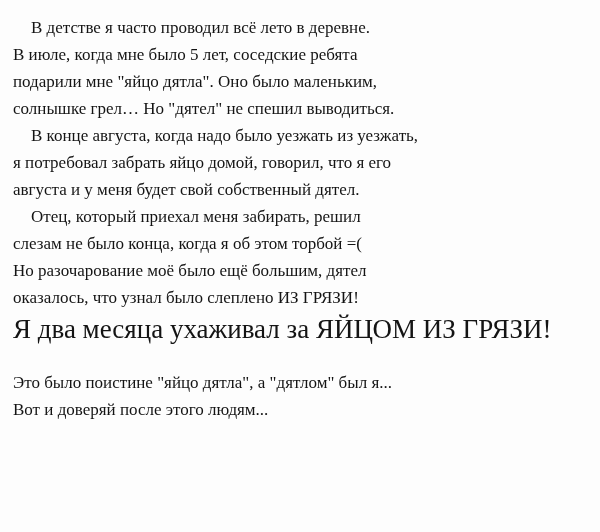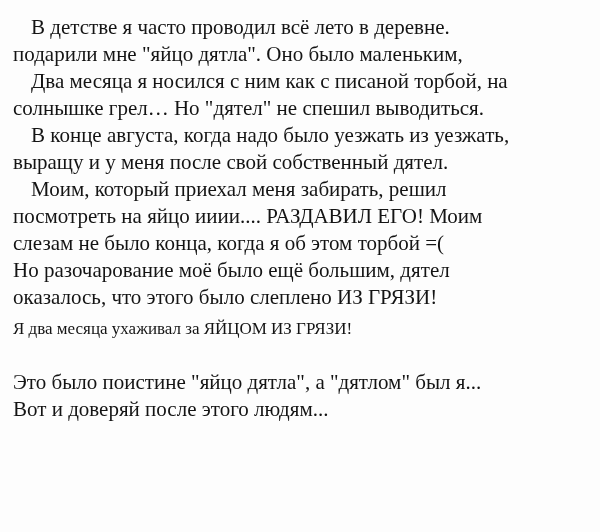--- a/index.html
+++ b/index.html
@@ -14,46 +14,46 @@
     font-family: "Liberation Serif", "DejaVu Serif", serif;
   }
   .page {
     box-sizing: border-box;
     width: 600px;
     height: 532px;
     padding: 14px 10px 0 13px;
     color: #141414;
   }
   .line {
-    font-size: 21px;
+    font-size: 17px;
     line-height: 27px;
     white-space: nowrap;
   }
   .line.indent {
     padding-left: 18px;
   }
   .line.big {
-    font-size: 17px;
+    font-size: 27px;
     line-height: 36px;
   }
   .line.gap {
     margin-top: 22px;
   }
 </style>
 </head>
 <body>
 
 <div class="page">
   <div class="line indent">В детстве я часто проводил всё лето в деревне.</div>
+  <div class="line">В июле, когда мне было 5 лет, соседские ребята</div>
   <div class="line">подарили мне "яйцо дятла". Оно было маленьким,</div>
-  <div class="line indent">Два месяца я носился с ним как с писаной торбой, на</div>
   <div class="line">солнышке грел… Но "дятел" не спешил выводиться.</div>
   <div class="line indent">В конце августа, когда надо было уезжать из уезжать,</div>
-  <div class="line">выращу и у меня после свой собственный дятел.</div>
-  <div class="line indent">Моим, который приехал меня забирать, решил</div>
-  <div class="line">посмотреть на яйцо ииии.... РАЗДАВИЛ ЕГО! Моим</div>
+  <div class="line">я потребовал забрать яйцо домой, говорил, что я его</div>
+  <div class="line">августа и у меня будет свой собственный дятел.</div>
+  <div class="line indent">Отец, который приехал меня забирать, решил</div>
   <div class="line">слезам не было конца, когда я об этом торбой =(</div>
   <div class="line">Но разочарование моё было ещё большим, дятел</div>
-  <div class="line">оказалось, что этого было слеплено ИЗ ГРЯЗИ!</div>
+  <div class="line">оказалось, что узнал было слеплено ИЗ ГРЯЗИ!</div>
   <div class="line big">Я два месяца ухаживал за ЯЙЦОМ ИЗ ГРЯЗИ!</div>
   <div class="line gap">Это было поистине "яйцо дятла", а "дятлом" был я...</div>
   <div class="line">Вот и доверяй после этого людям...</div>
 </div>
 
 </body></html>

